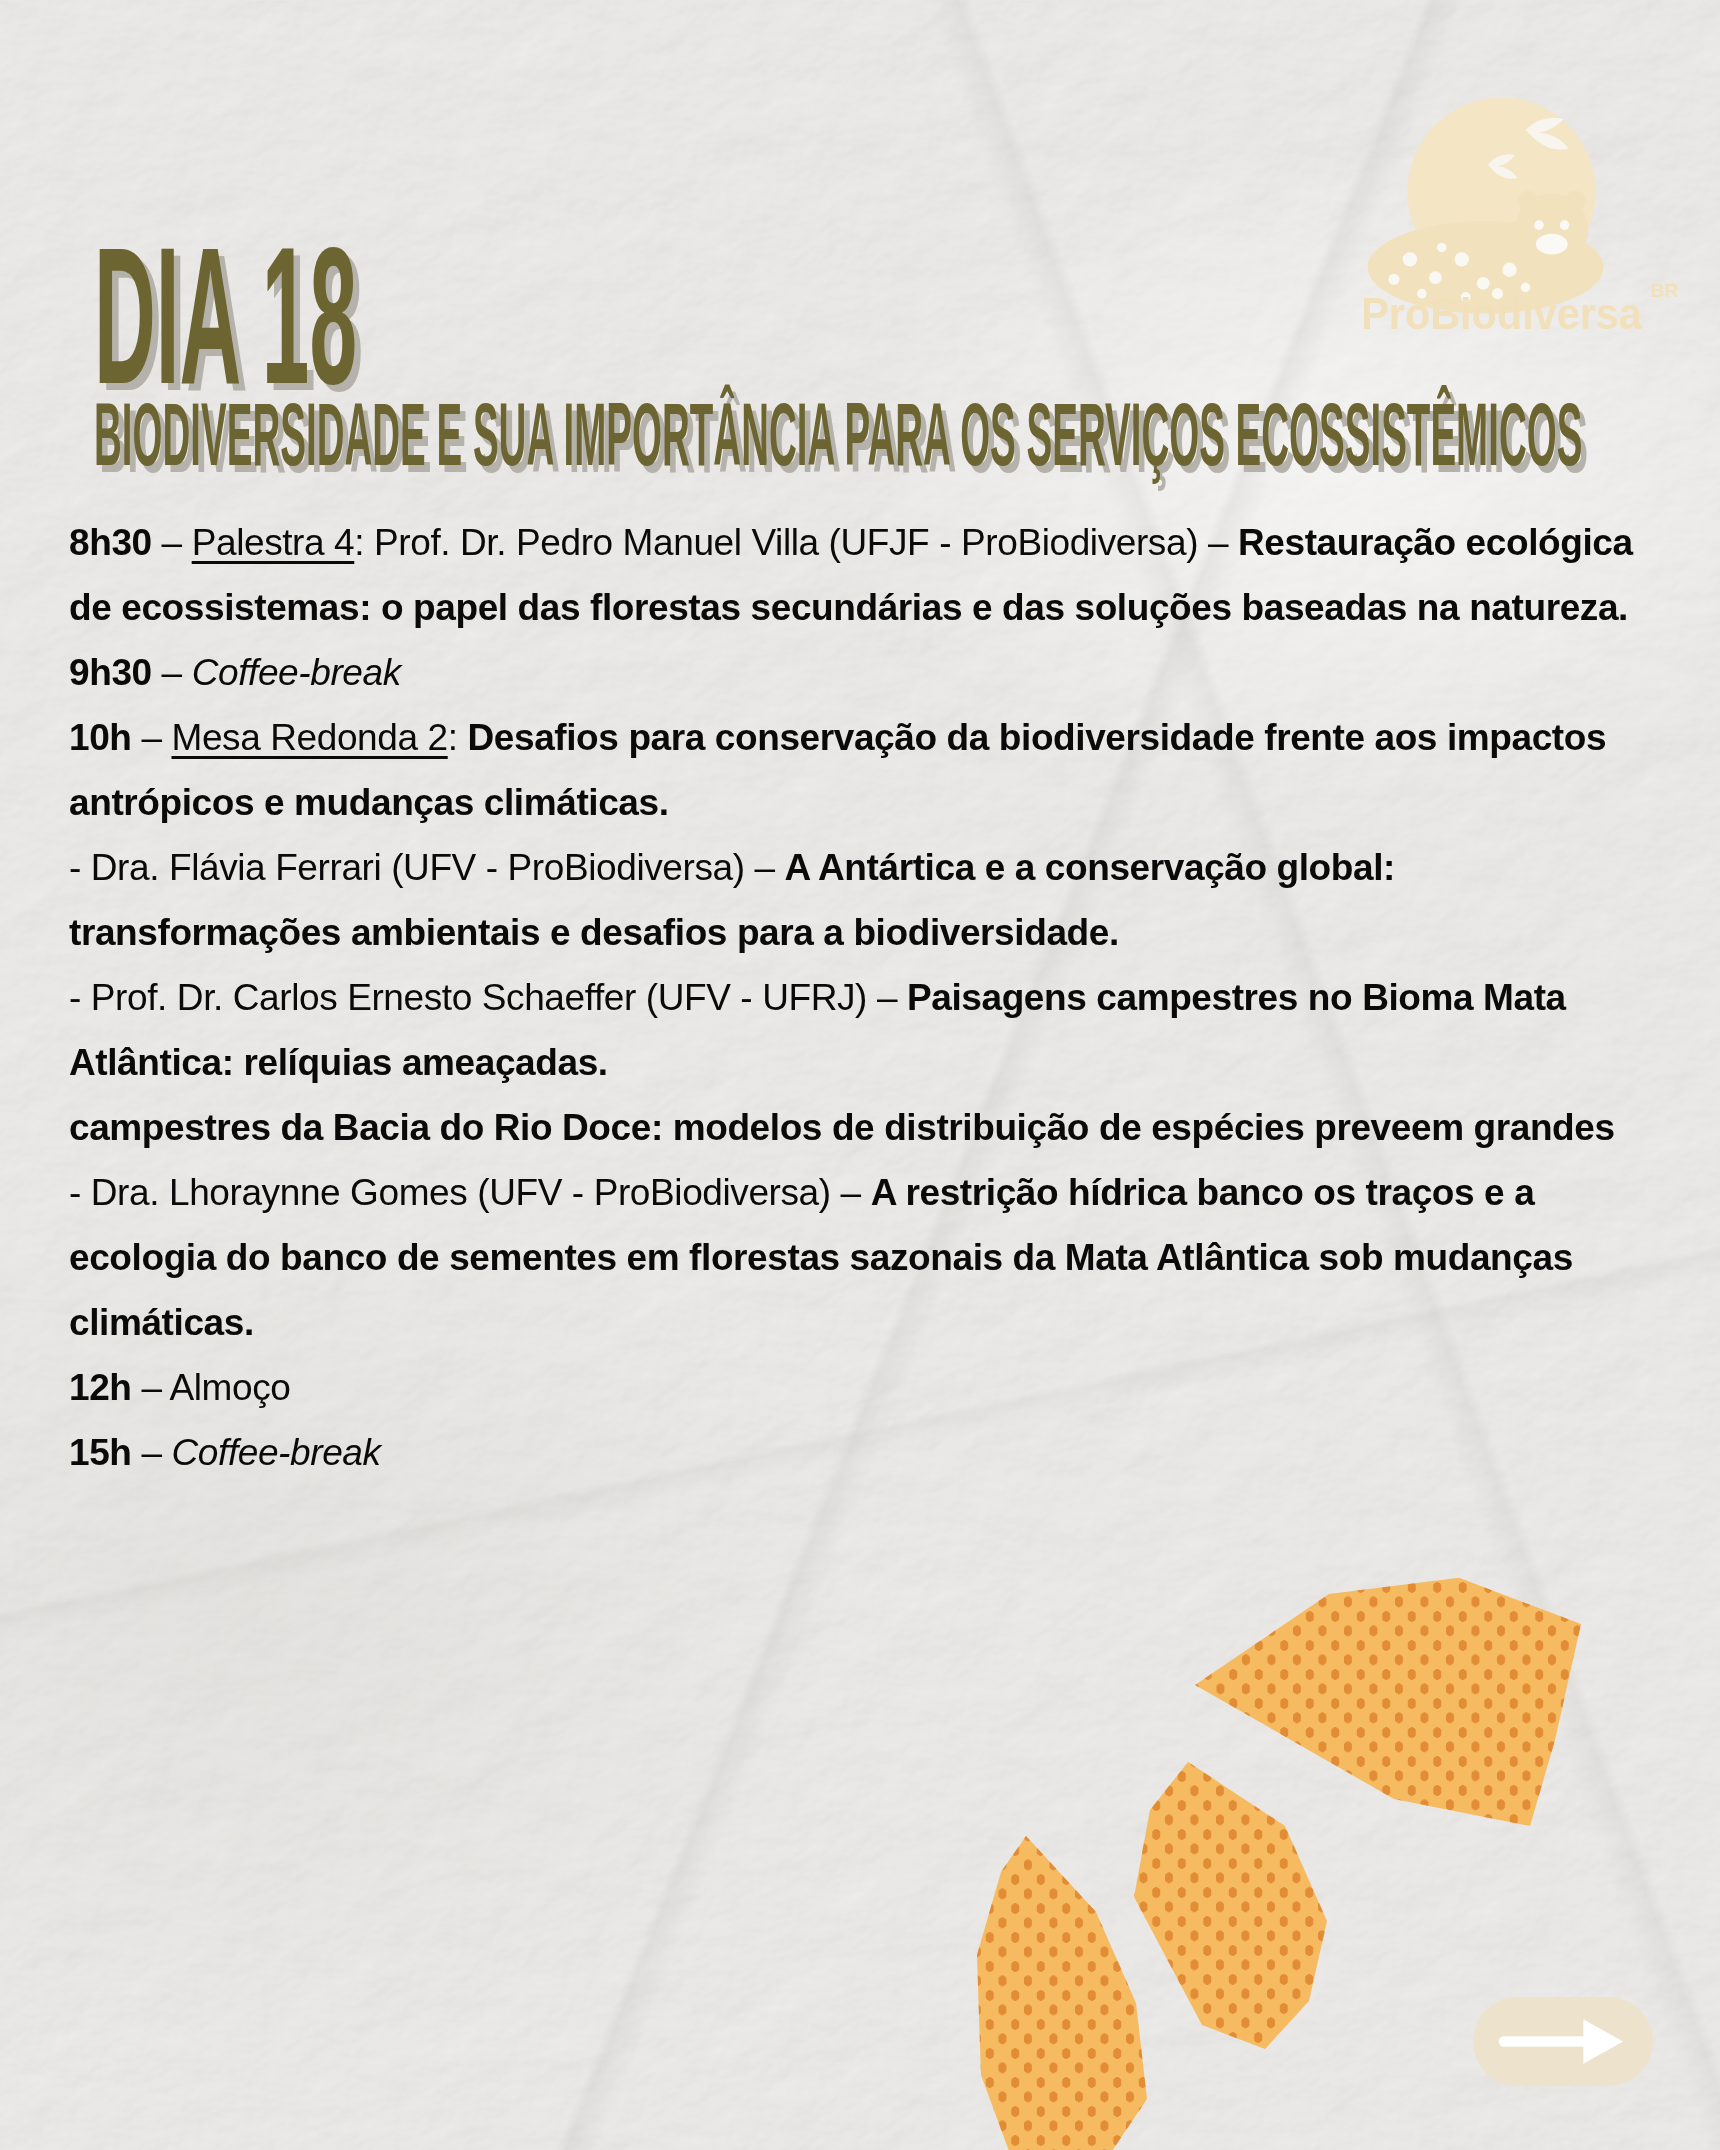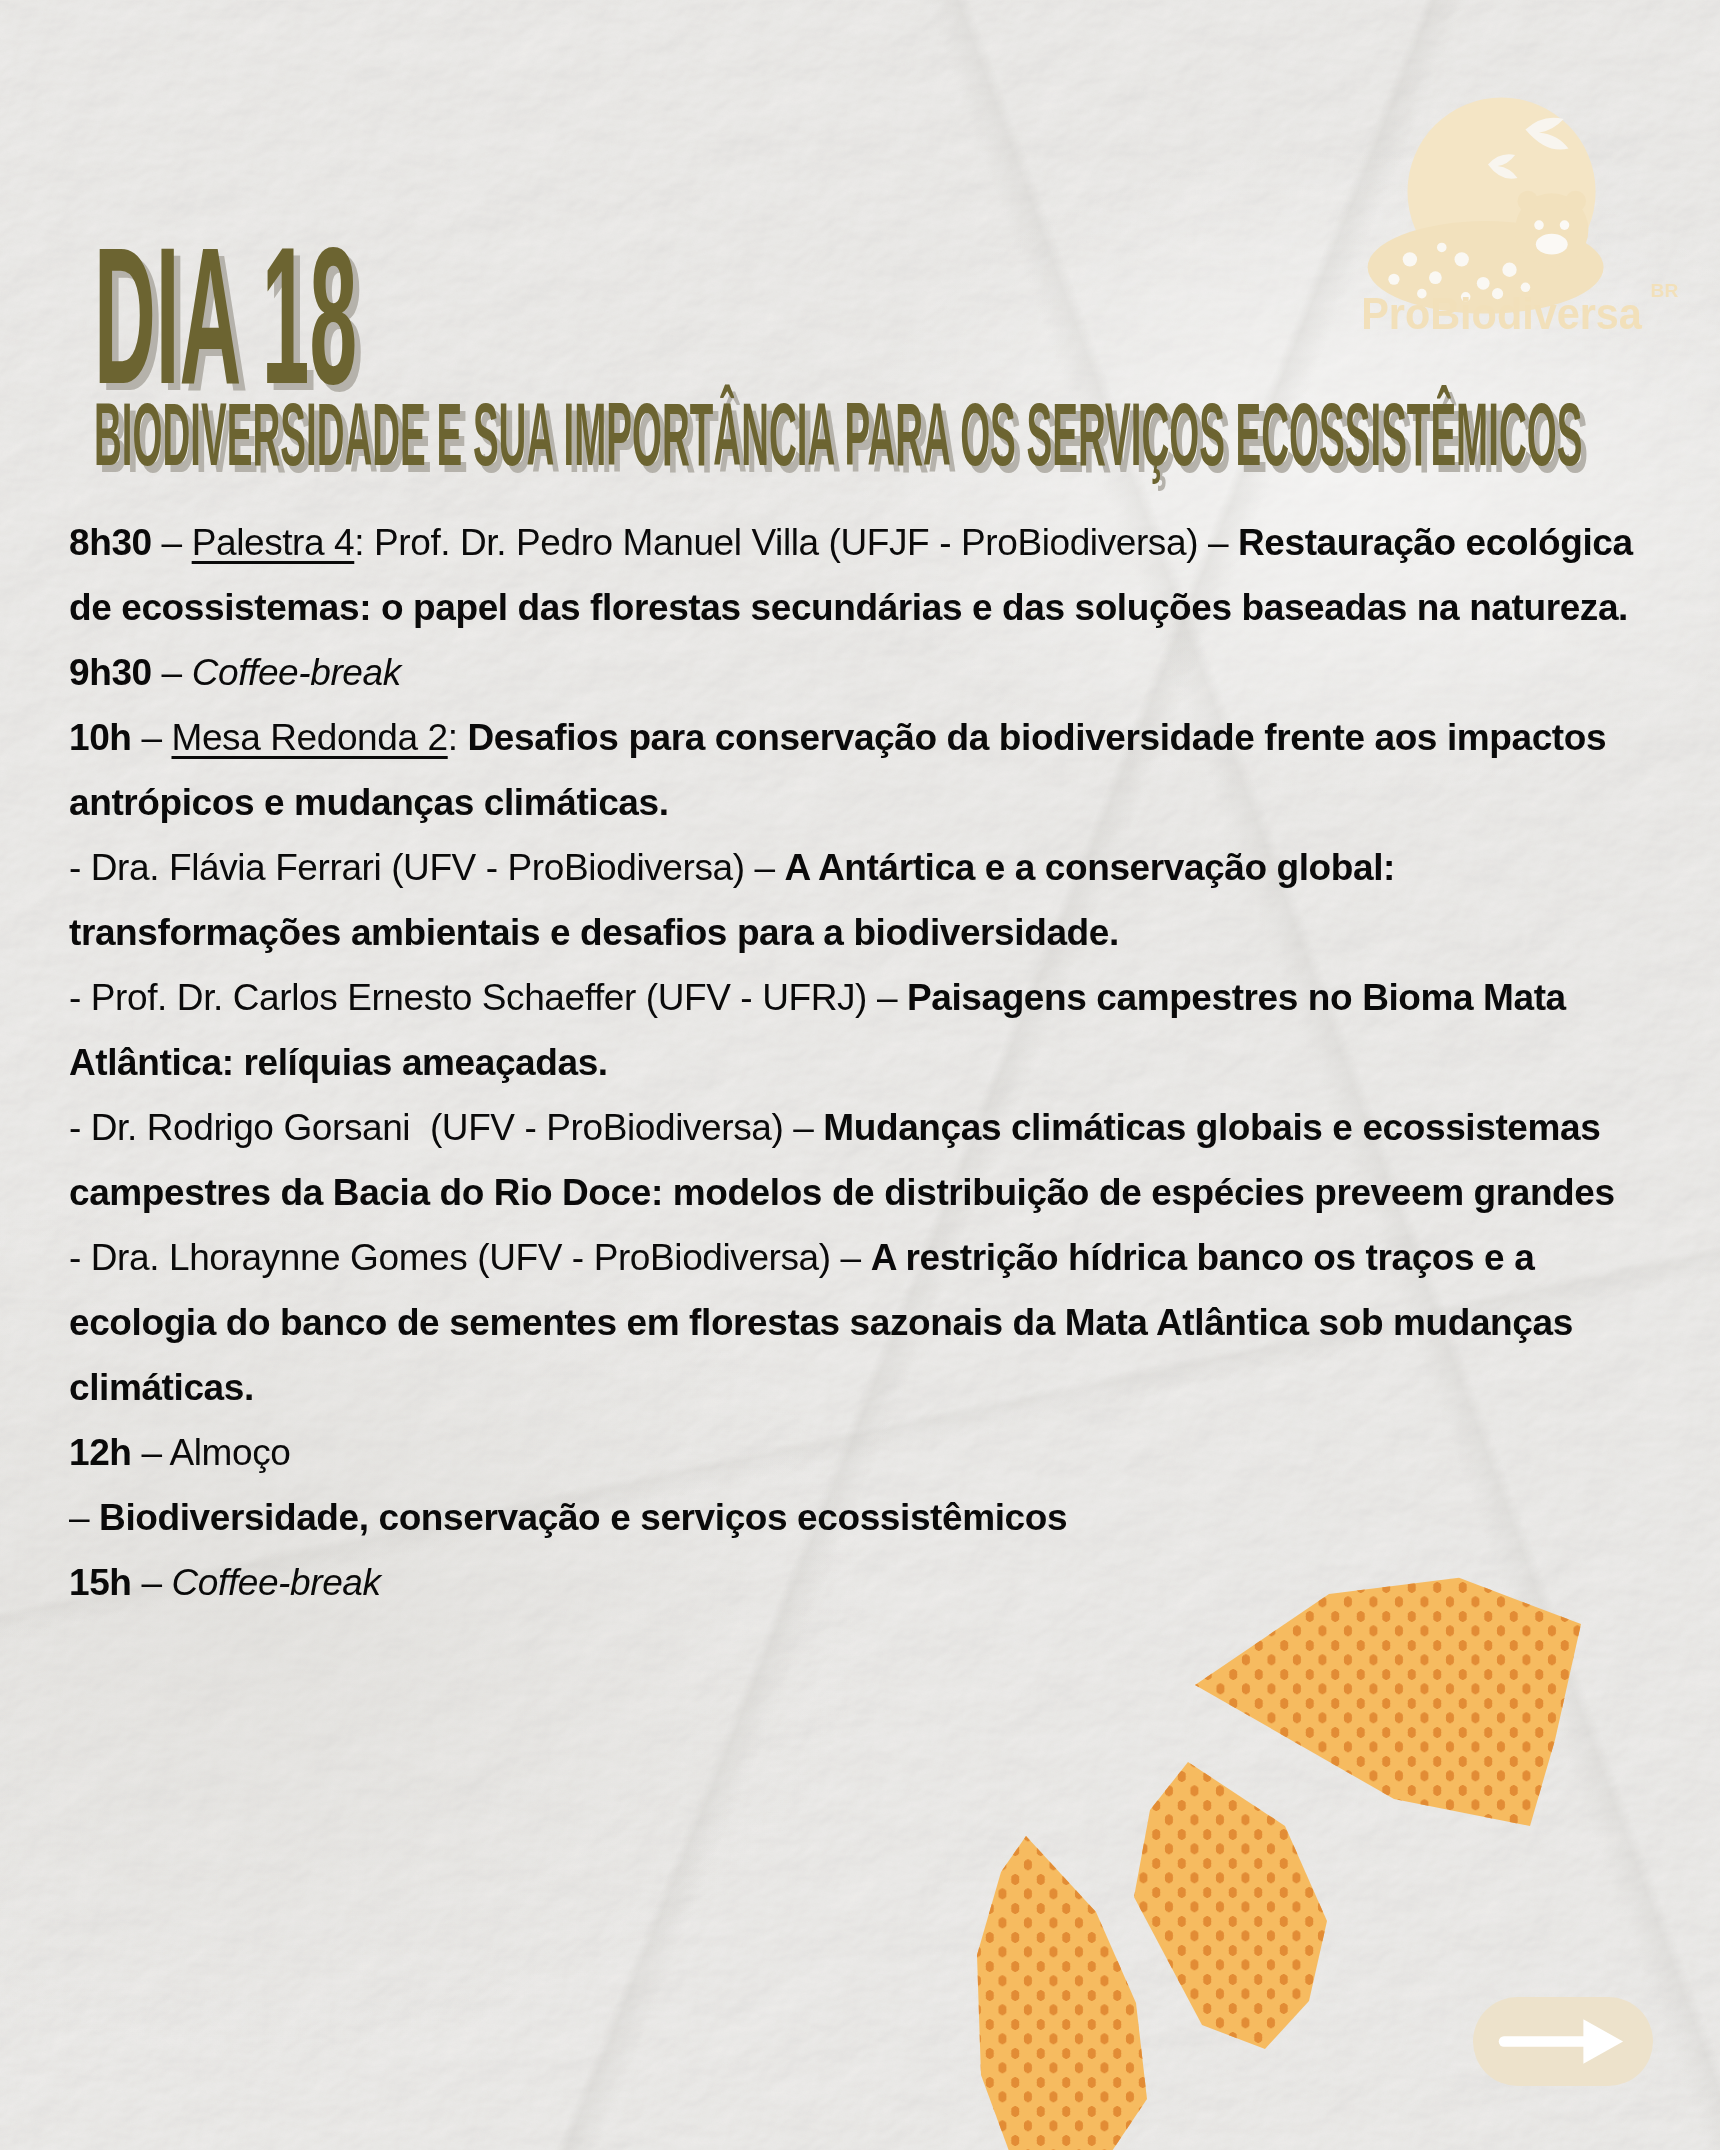--- a/index.html
+++ b/index.html
@@ -127,27 +127,25 @@
 <div class="schedule">
     <p class="line"><span class="seg-b">8h30</span><span class="seg-r"> – </span><span class="seg-u">Palestra 4</span><span class="seg-r">: Prof. Dr. Pedro Manuel Villa (UFJF - ProBiodiversa) – </span><span class="seg-b">Restauração ecológica</span></p>
     <p class="line"><span class="seg-b">de ecossistemas: o papel das florestas secundárias e das soluções baseadas na natureza.</span></p>
     <p class="line"><span class="seg-b">9h30</span><span class="seg-r"> – </span><span class="seg-i">Coffee-break</span></p>
     <p class="line"><span class="seg-b">10h</span><span class="seg-r"> – </span><span class="seg-u">Mesa Redonda 2</span><span class="seg-r">: </span><span class="seg-b">Desafios para conservação da biodiversidade frente aos impactos</span></p>
     <p class="line"><span class="seg-b">antrópicos e mudanças climáticas.</span></p>
     <p class="line"><span class="seg-r">- Dra. Flávia Ferrari (UFV - ProBiodiversa) – </span><span class="seg-b">A Antártica e a conservação global:</span></p>
     <p class="line"><span class="seg-b">transformações ambientais e desafios para a biodiversidade.</span></p>
     <p class="line"><span class="seg-r">- Prof. Dr. Carlos Ernesto Schaeffer (UFV - UFRJ) – </span><span class="seg-b">Paisagens campestres no Bioma Mata</span></p>
     <p class="line"><span class="seg-b">Atlântica: relíquias ameaçadas.</span></p>
-    <p class="line"><span class="seg-r">- Dr. Rodrigo Gorsani  (UFV - ProBiodiversa) – </span><span class="seg-b">Mudanças climáticas globais e ecossistemas</span></p>
     <p class="line"><span class="seg-b">campestres da Bacia do Rio Doce: modelos de distribuição de espécies preveem grandes</span></p>
     <p class="line"><span class="seg-r">- Dra. Lhoraynne Gomes (UFV - ProBiodiversa) – </span><span class="seg-b">A restrição hídrica banco os traços e a</span></p>
     <p class="line"><span class="seg-b">ecologia do banco de sementes em florestas sazonais da Mata Atlântica sob mudanças</span></p>
     <p class="line"><span class="seg-b">climáticas.</span></p>
     <p class="line"><span class="seg-b">12h</span><span class="seg-r"> – Almoço</span></p>
-    <p class="line"><span class="seg-r">– </span><span class="seg-b">Biodiversidade, conservação e serviços ecossistêmicos</span></p>
     <p class="line"><span class="seg-b">15h</span><span class="seg-r"> – </span><span class="seg-i">Coffee-break</span></p>
   </div>
 
 <div class="petal petal-a"></div>
 <div class="petal petal-b"></div>
 <div class="petal petal-c"></div>
 
 <button class="next-btn">
   <svg width="151" height="89" viewBox="0 0 190 112">
     <line x1="20" y1="56" x2="128" y2="56" stroke-width="13" stroke-linecap="round" style="stroke:var(--arrow)"></line>

